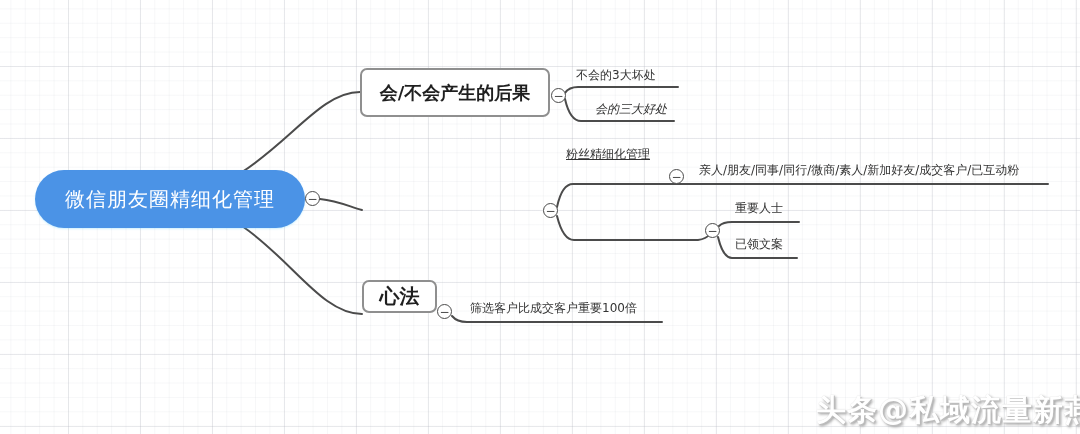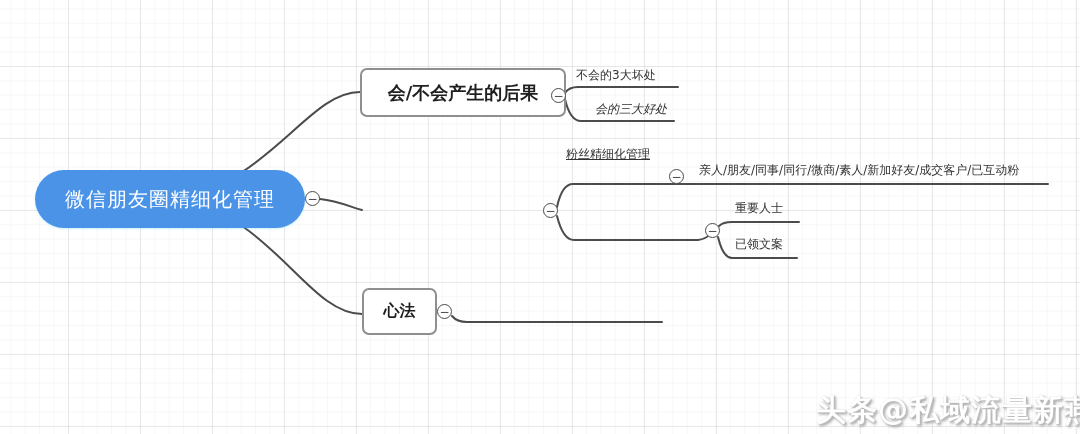--- a/index.html
+++ b/index.html
@@ -23,23 +23,23 @@
   .node{position:absolute;z-index:2;display:flex;align-items:center;justify-content:center;box-sizing:border-box;white-space:nowrap;}
   .root{
     left:35px;top:170px;width:270px;height:58px;
     border-radius:29px;color:#fff;font-weight:normal;font-size:20px;letter-spacing:1px;
     box-shadow:0 1px 2px rgba(60,199,255,0.25);
   }
   .box{
     background:#ffffff;border:2px solid #8f8f8f;border-radius:7px;
     color:#1f1f1f;font-weight:bold;
   }
-  .b1{left:360px;top:68px;width:206px;height:49px;font-size:18px;}
+  .b1{left:360px;top:68px;width:190px;height:49px;font-size:18px;}
   .b2{left:362px;top:188px;width:178px;height:45px;font-size:17px;}
-  .b3{left:362px;top:288px;width:75px;height:47px;font-size:16px;}
+  .b3{left:362px;top:280px;width:75px;height:33px;font-size:20px;}
 
   .leaf{position:absolute;z-index:2;font-size:12px;color:#333;white-space:nowrap;}
   .l1a{left:576px;top:67px;}
   .l1b{left:595px;top:101px;font-style:italic;}
   .l2a{left:566px;top:146px;text-decoration:underline;}
   .l2a1{left:699px;top:162px;}
   .l2b{left:570px;top:218px;}
   .l2b1{left:735px;top:200px;}
   .l2b2{left:735px;top:236px;}
   .l3a{left:470px;top:300px;}
@@ -91,20 +91,21 @@
 
   <div class="node box b1">会/不会产生的后果</div>
   <div class="node box b3">心法</div>
 
   <div class="leaf l1a">不会的3大坏处</div>
   <div class="leaf l1b">会的三大好处</div>
   <div class="leaf l2a">粉丝精细化管理</div>
   <div class="leaf l2a1">亲人/朋友/同事/同行/微商/素人/新加好友/成交客户/已互动粉</div>
   <div class="leaf l2b1">重要人士</div>
   <div class="leaf l2b2">已领文案</div>
+  <div class="leaf l3a">筛选客户比成交客户重要100倍</div>
 
   <div class="collapse cb-root">
     <span>−</span>
   </div>
   <div class="collapse cb-b1">
     <span>−</span>
   </div>
   <div class="collapse cb-b2">
     <span>−</span>
   </div>

